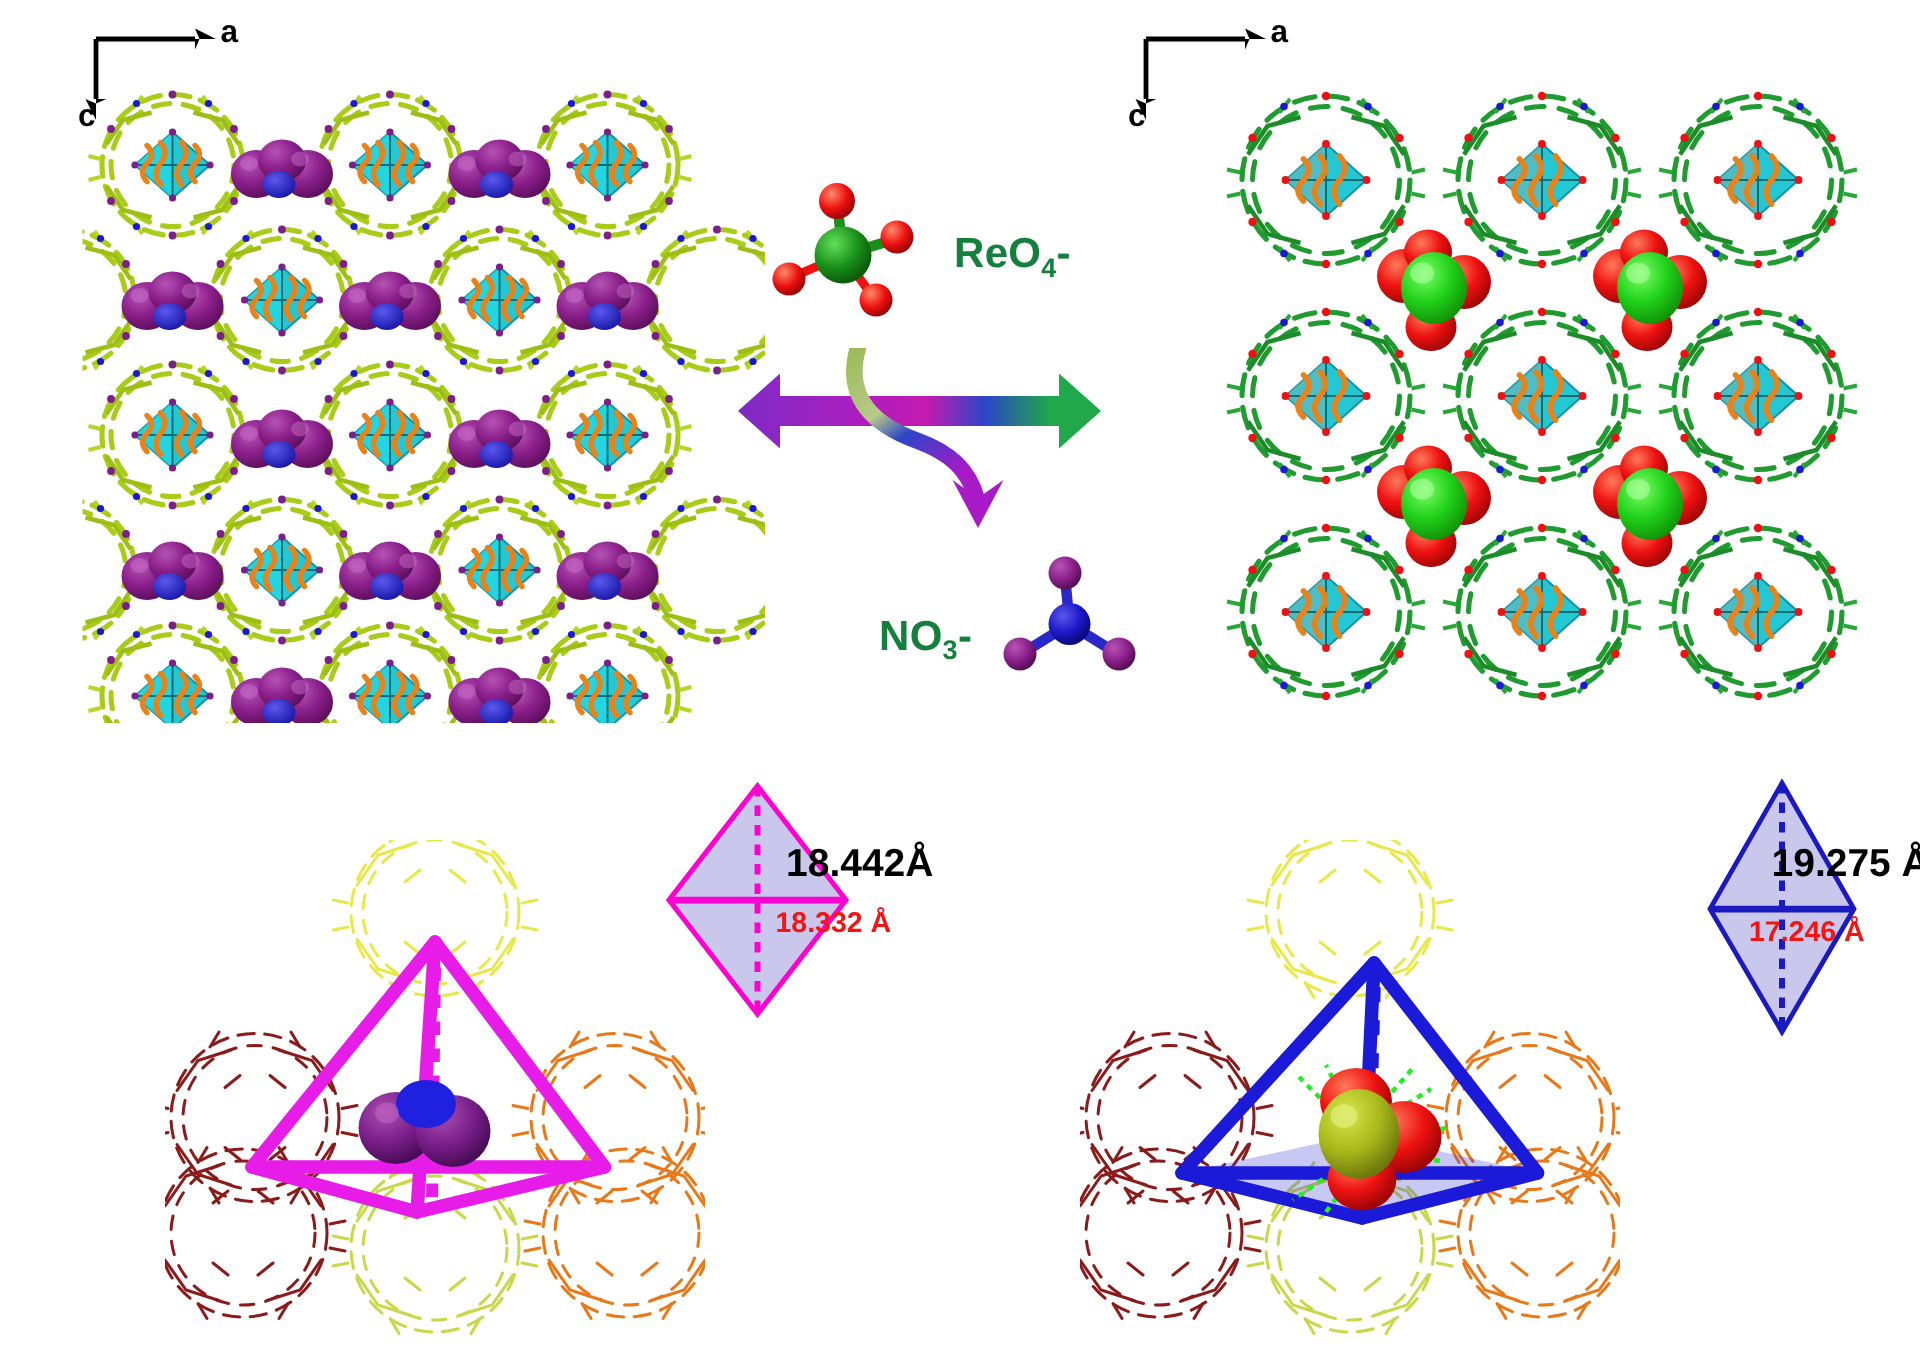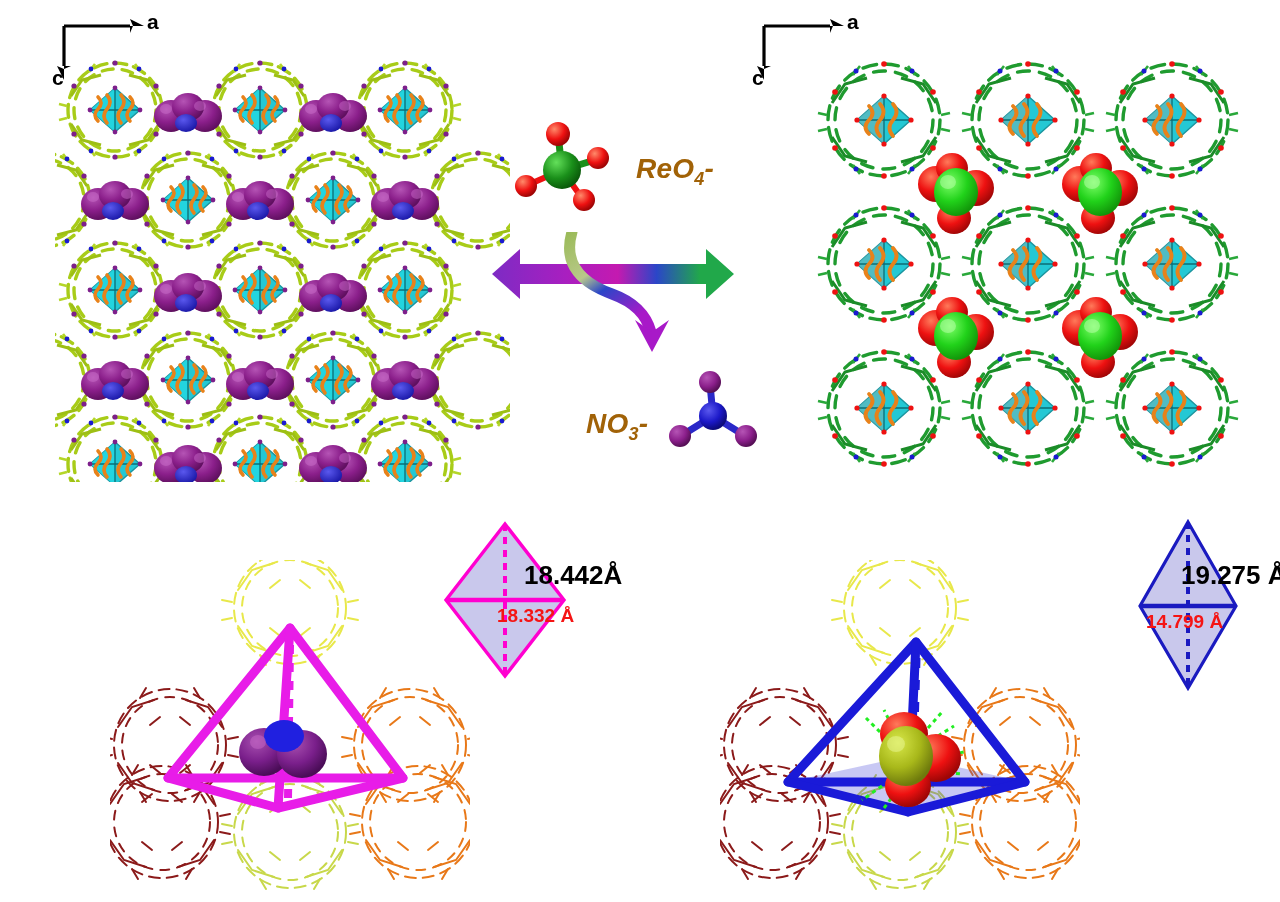--- a/index.html
+++ b/index.html
@@ -11,28 +11,28 @@
   
   .axis{position:absolute;width:110px;height:80px;}
   .axis svg{display:block;}
   .axis-lbl{position:absolute;font-weight:bold;font-size:21px;color:#000;}
 
   
   .lattice{position:absolute;}
   .lattice svg{display:block;}
 
   
-  .mol-label{position:absolute;font-size:28px;font-weight:bold;color:#a16207;
-             letter-spacing:.2px;white-space:nowrap;font-style:italic;}
+  .mol-label{position:absolute;font-size:28px;font-weight:bold;color:#15803d;
+             letter-spacing:.2px;white-space:nowrap;}
   .mol-label sub{font-size:18px;}
 
   
   .diamond{position:absolute;}
   .dim-black{position:absolute;font-size:26px;font-weight:bold;color:#000;white-space:nowrap;}
-  .dim-red{position:absolute;font-size:19px;font-weight:bold;color:#f51414;white-space:nowrap;}
+  .dim-red{position:absolute;font-size:19px;font-weight:bold;color:#f51414;white-space:nowrap;margin-left:20px;}
 
   
   .cage{position:absolute;}
 </style>
 </head>
 <body>
 
 <div class="axis" style="left:52px;top:8px;">
   <svg width="110" height="80" viewBox="0 0 110 80">
     <path d="M12,18 L78,18" stroke="#000" stroke-width="3.2" fill="none"></path>
@@ -397,21 +397,21 @@
 <div class="dim-red" style="left:497px;top:605px;">18.332 Å</div>
 
 <div class="diamond" style="left:1128px;top:518px;">
 <svg width="120" height="175" viewBox="0 0 120 175">
   <polygon points="60,4 108,88 60,170 12,88" fill="#c9c8ec" stroke="#1a1ac0" stroke-width="3.2"></polygon>
   <path d="M60,4 L60,170" stroke="#1a1ac0" stroke-width="4" stroke-dasharray="7 6"></path>
   <path d="M12,88 L108,88" stroke="#1a1ac0" stroke-width="4.5"></path>
 </svg>
 </div>
 <div class="dim-black" style="left:1181px;top:560px;">19.275 Å</div>
-<div class="dim-red" style="left:1146px;top:611px;">14.799 Å</div>
+<div class="dim-red" style="left:1146px;top:611px;">17.246 Å</div>
 
 <div class="cage" style="left:110px;top:560px;">
 <svg width="360" height="330" viewBox="0 0 360 330">
   <defs>
     <radialGradient id="cg-purp" cx="35%" cy="28%" r="72%">
       <stop offset="0%" stop-color="#a84fb0"></stop>
           <stop offset="58%" stop-color="#7a1f8b"></stop>
       <stop offset="100%" stop-color="#4a0d57"></stop>
     </radialGradient>
 

